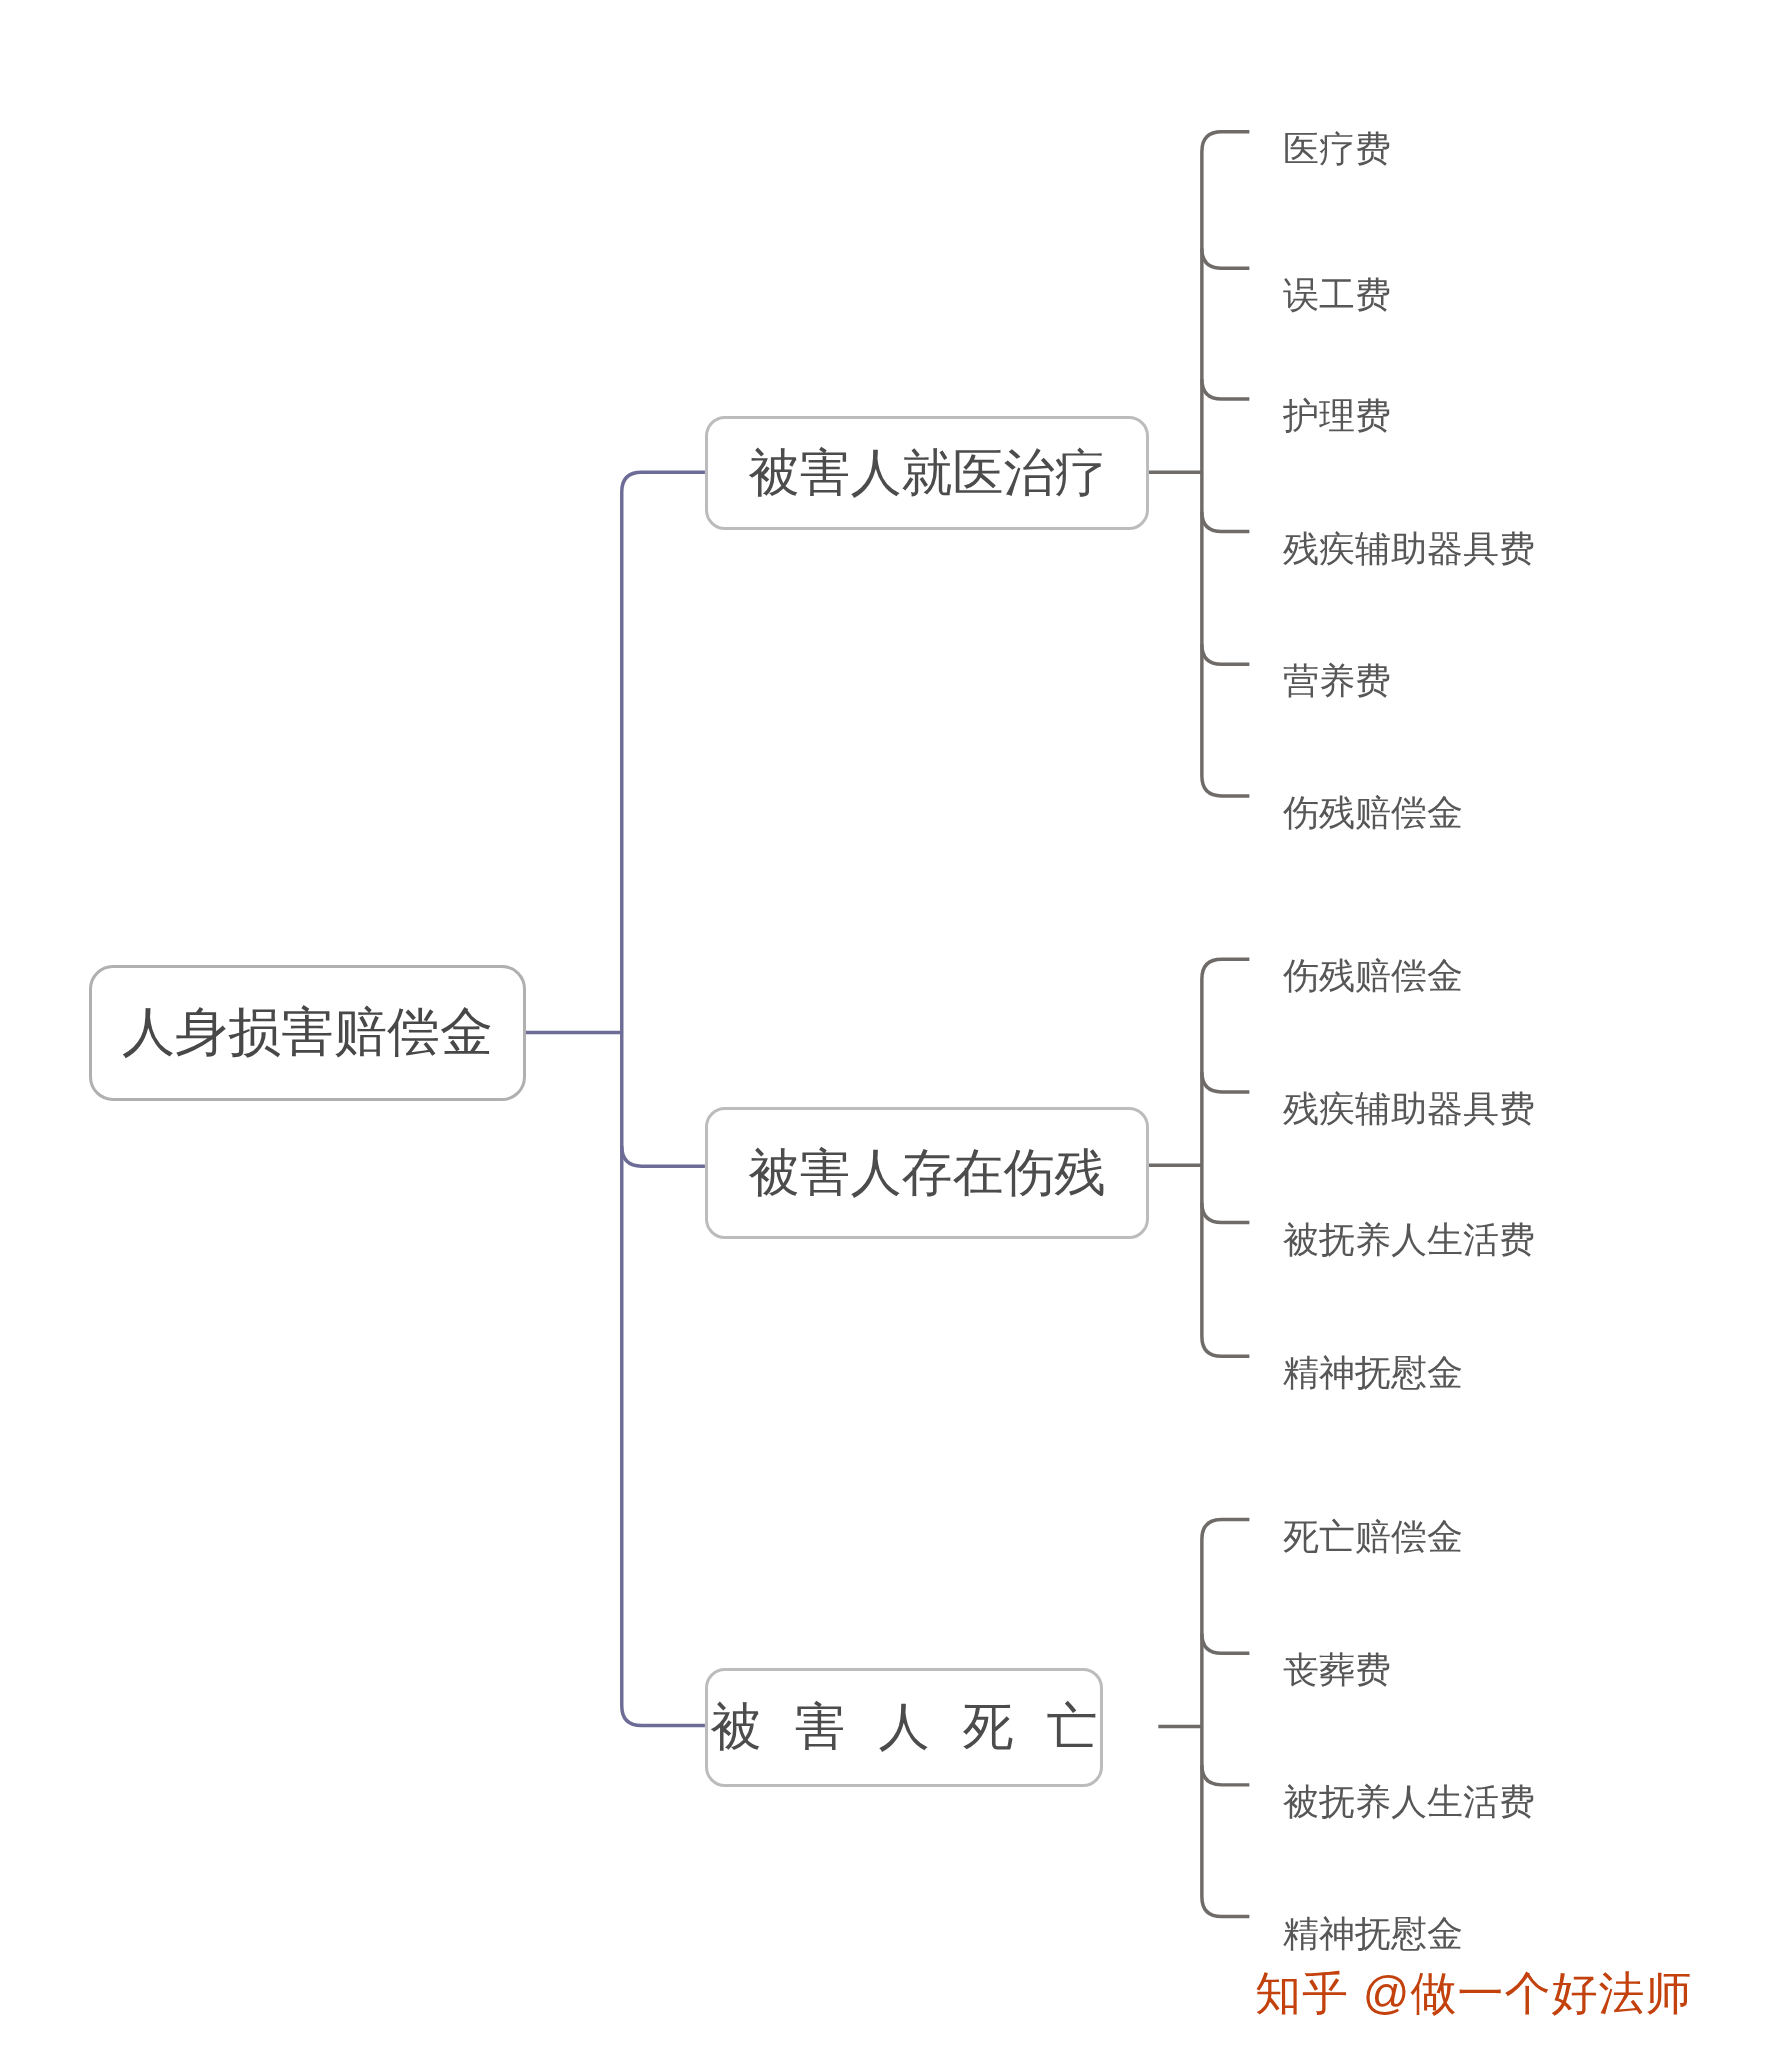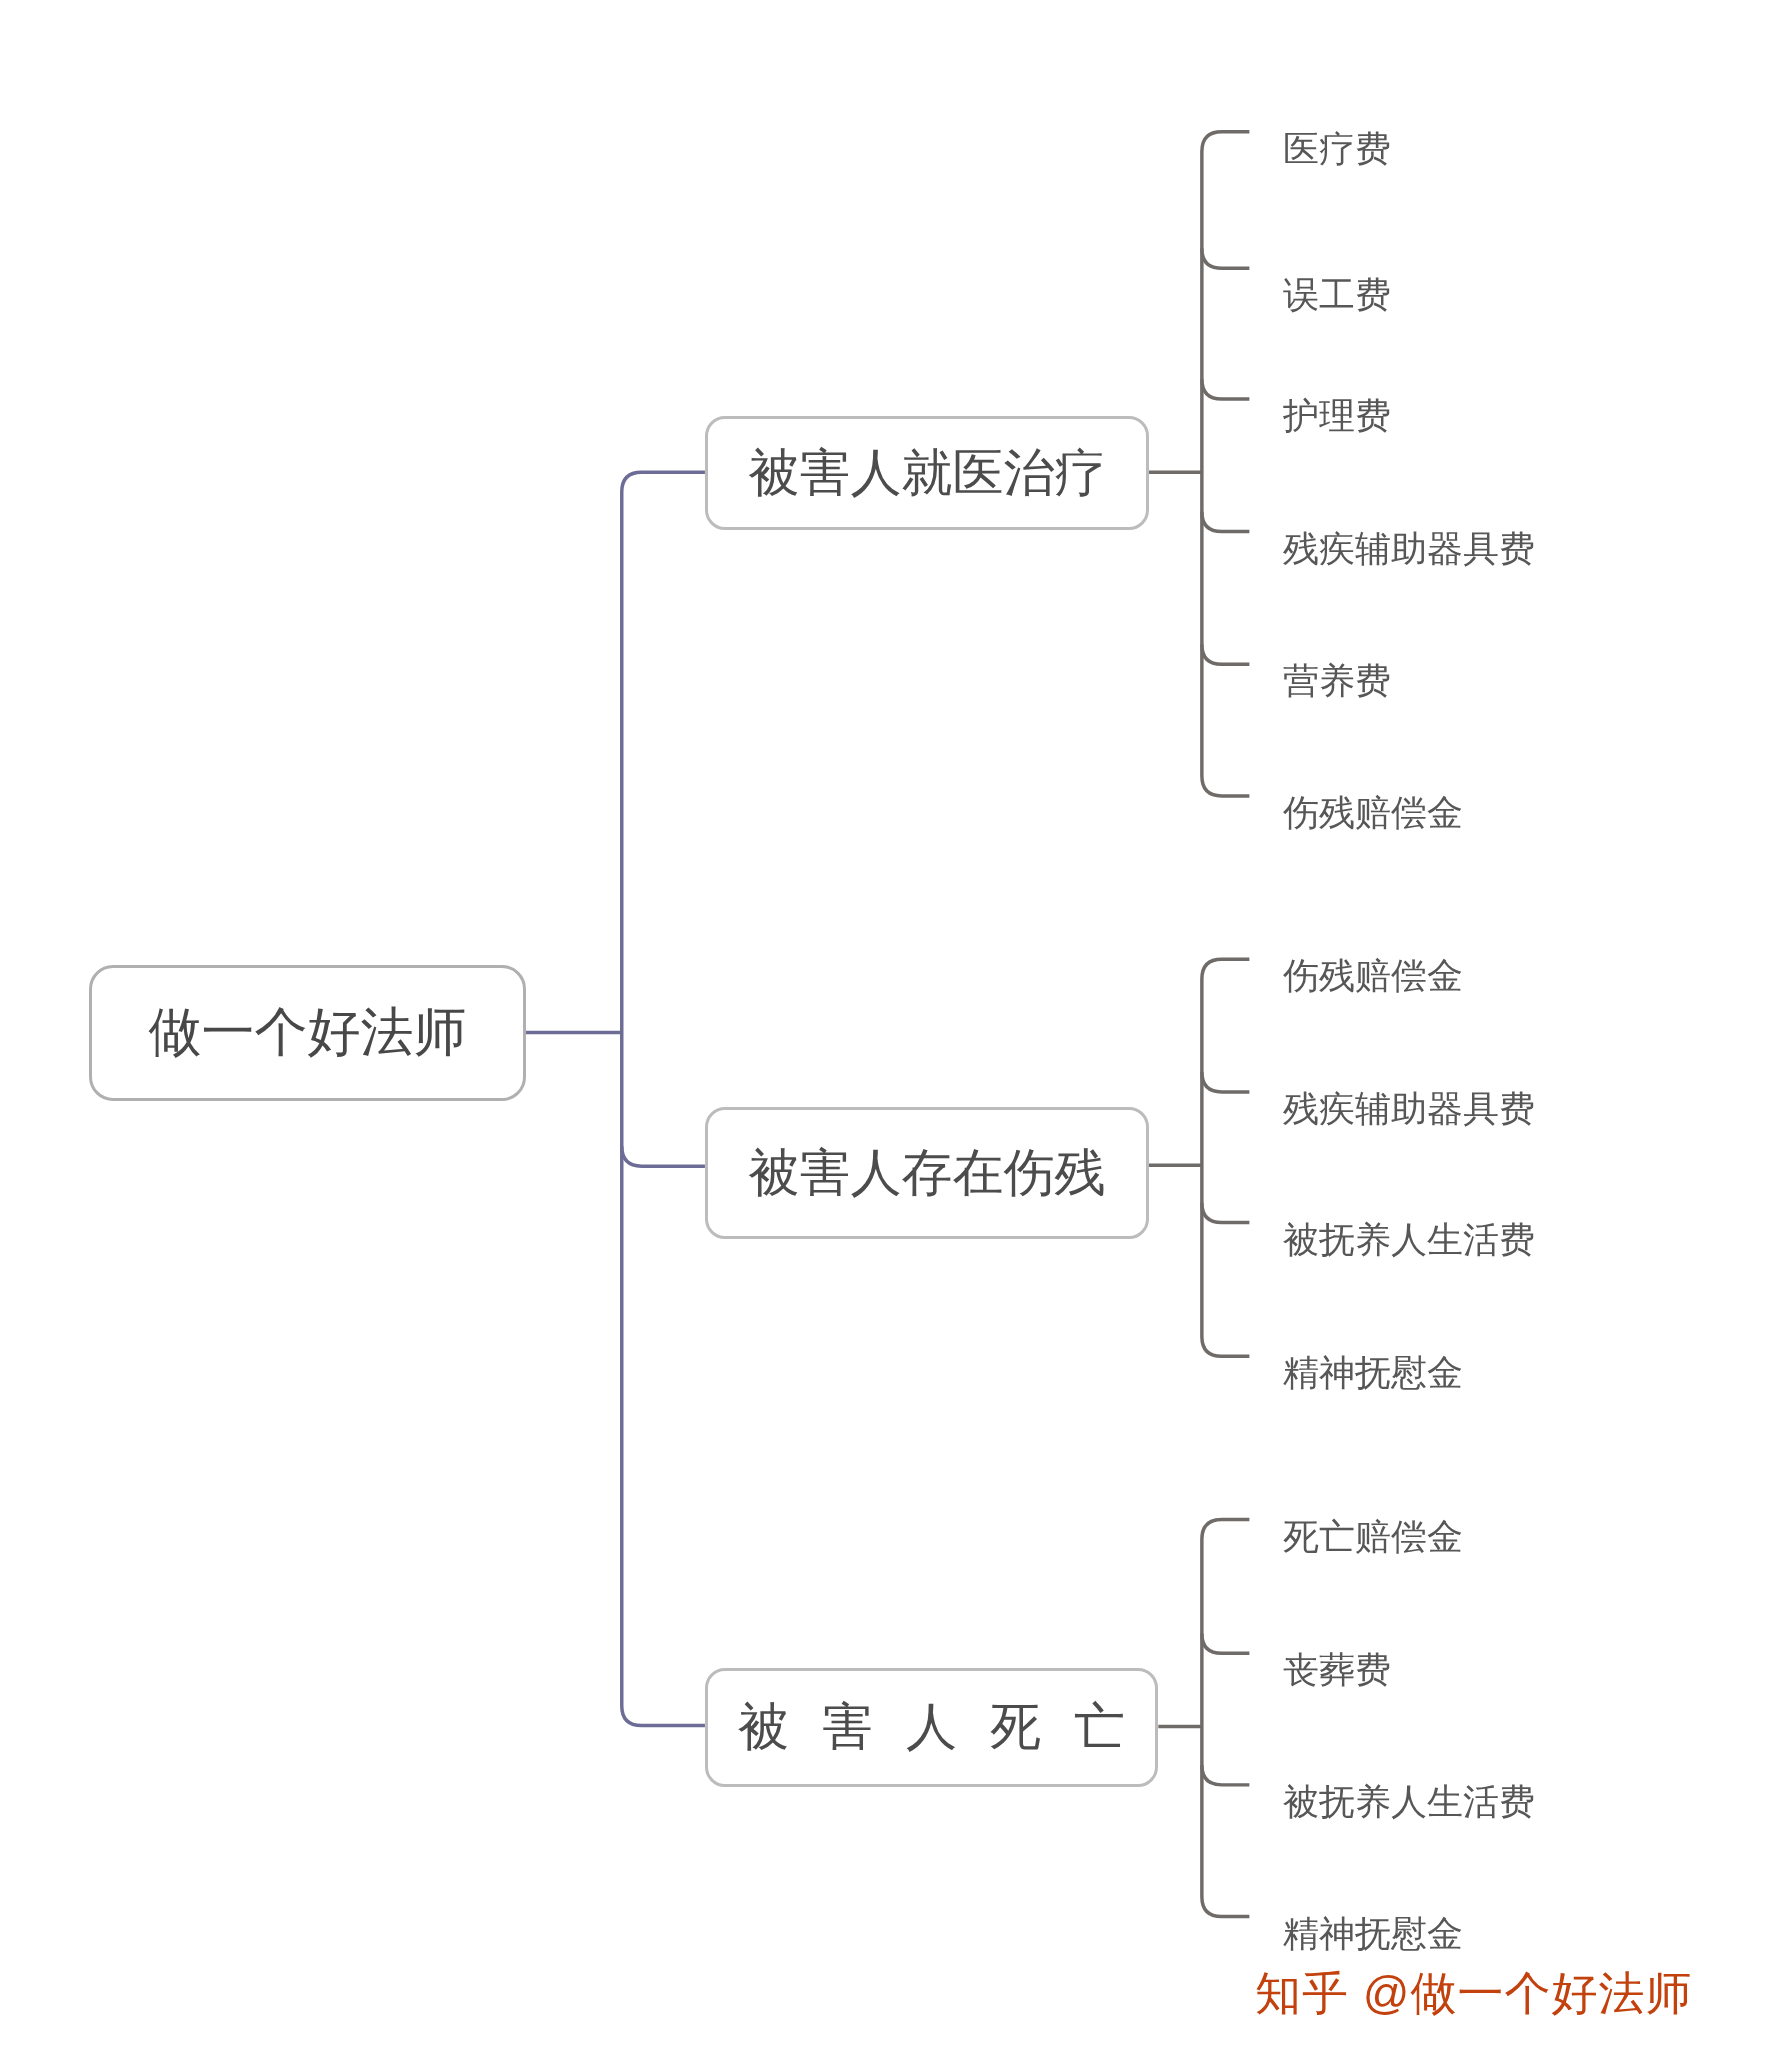--- a/index.html
+++ b/index.html
@@ -37,21 +37,21 @@
     left: 89px; top: 965px; width: 437px; height: 136px;
     border-color: #b0b0b0;
     border-radius: 24px;
     font-size: 53px;
     font-weight: 500;
     color: #484848;
   }
   .node.branch { font-size: 51px; font-weight: 500; }
   .node.b1 { left: 705px; top: 416px;  width: 444px; height: 114px; align-items: center; }
   .node.b2 { left: 705px; top: 1107px; width: 444px; height: 132px; }
-  .node.b3 { left: 705px; top: 1668px; width: 453px; height: 119px; justify-content: center; }
+  .node.b3 { left: 705px; top: 1668px; width: 398px; height: 119px; justify-content: center; }
   .node.b3 .spaced { letter-spacing: 33px; margin-right: -33px; }
   .leaf {
     position: absolute;
     left: 1283px;
     font-size: 36px;
     line-height: 59px;
     color: #575757;
     white-space: nowrap;
   }
   .watermark {
@@ -96,21 +96,21 @@
 
     <g stroke="#6f6b68" stroke-width="3.5">
       <path d="M1170 1744 H1214"></path>
       <path d="M1262 1535 H1234 Q1214 1535 1214 1555 V1916 Q1214 1936 1234 1936 H1262"></path>
       <path d="M1214 1650 Q1214 1670 1234 1670 H1262"></path>
       <path d="M1214 1783 Q1214 1803 1234 1803 H1262"></path>
     </g>
   </svg>
 
   <div class="node root">
-    <span>做一个好法师</span>
+    <span>人身损害赔偿金</span>
   </div>
 
   <div class="node branch b1">
     <span>被害人就医治疗</span>
   </div>
   <div class="node branch b2">
     <span>被害人存在伤残</span>
   </div>
   <div class="node branch b3">
     <span class="spaced">被害人死亡</span>

